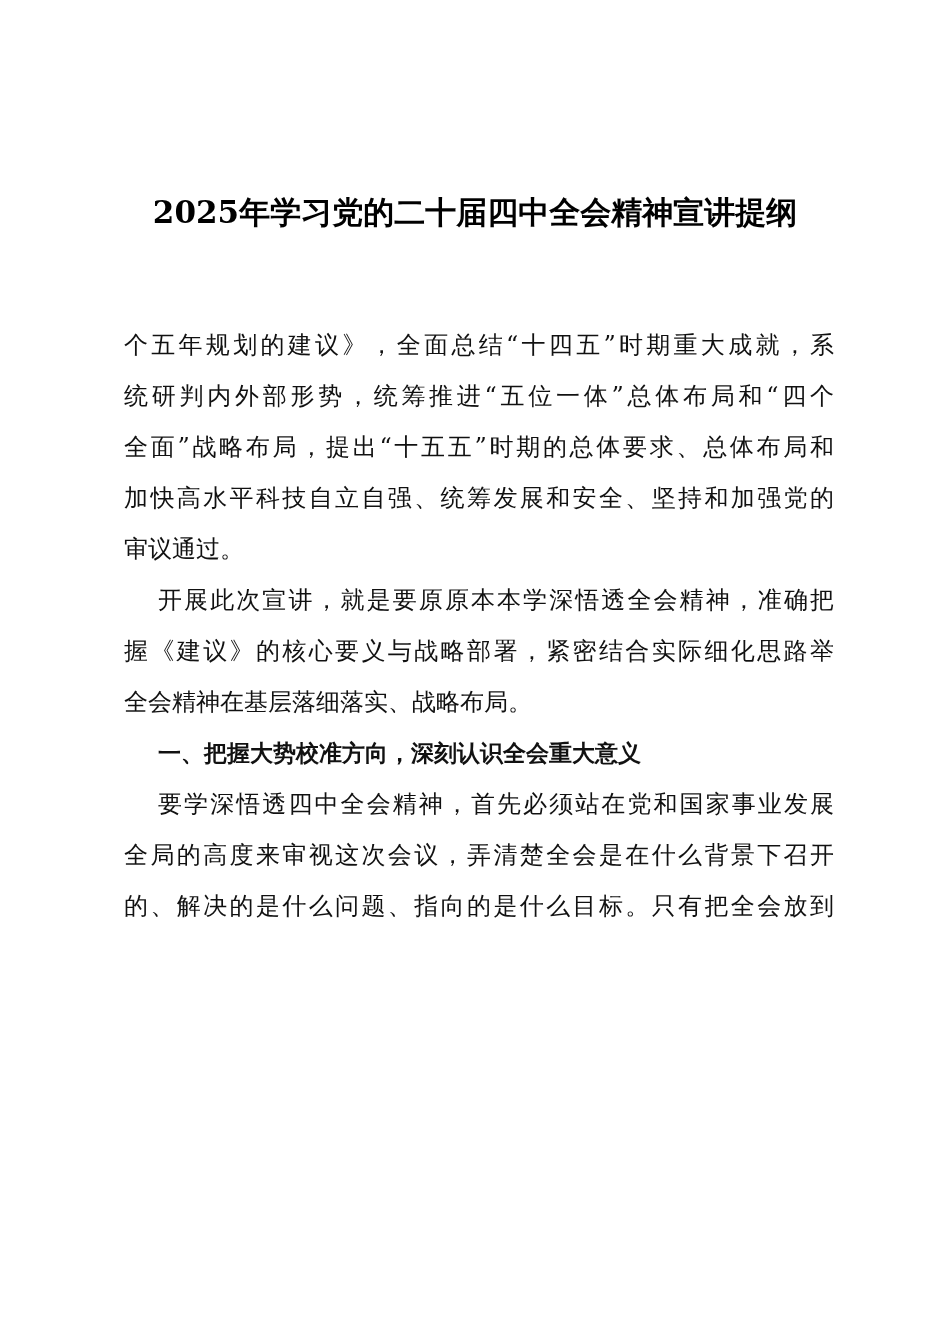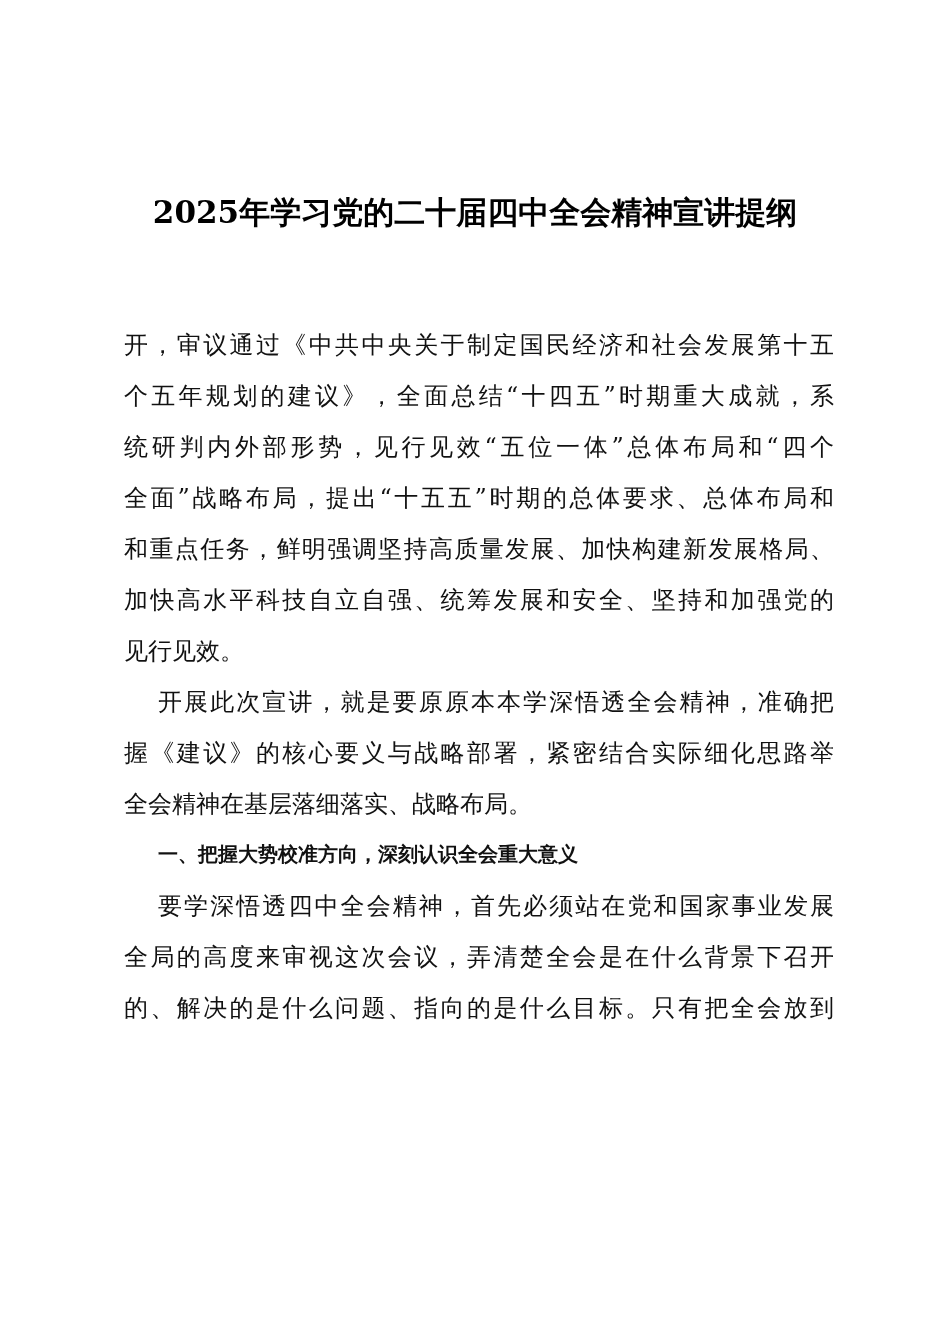--- a/index.html
+++ b/index.html
@@ -12,40 +12,38 @@
   }
   .body {
     position: absolute; left: 124px; top: 320px; width: 710px;
     font-family: "DejaVu Serif", "Liberation Serif", serif;
     font-size: 24px; color: #111; line-height: 51px;
   }
   .line { display: block; white-space: nowrap; height: 51px; text-align: justify; text-align-last: justify; }
   .line.last { text-align-last: left; }
   .line.indent { padding-left: 34px; }
   .heading {
-    font-family: Liberation Mono, monospace; font-weight: bold; font-size: 20px;
+    font-family: Liberation Serif, serif; font-weight: bold; font-size: 23px;
     padding-left: 34px; text-align-last: left;
   }
 </style>
 </head>
 <body>
 
 <div class="page">
   <div class="title">2025年学习党的二十届四中全会精神宣讲提纲</div>
 
   <div class="body">
 
     <div>
-      <span class="line">开，审议通过《中共中央关于制定国民经济和社会发展第十五</span>
       <span class="line">个五年规划的建议》，全面总结“十四五”时期重大成就，系</span>
-      <span class="line">统研判内外部形势，见行见效“五位一体”总体布局和“四个</span>
+      <span class="line">统研判内外部形势，统筹推进“五位一体”总体布局和“四个</span>
       <span class="line">全面”战略布局，提出“十五五”时期的总体要求、总体布局和</span>
-      <span class="line">和重点任务，鲜明强调坚持高质量发展、加快构建新发展格局、</span>
       <span class="line">加快高水平科技自立自强、统筹发展和安全、坚持和加强党的</span>
-      <span class="line last">见行见效。</span>
+      <span class="line last">审议通过。</span>
     </div>
 
     <div>
       <span class="line indent">开展此次宣讲，就是要原原本本学深悟透全会精神，准确把</span>
       <span class="line">握《建议》的核心要义与战略部署，紧密结合实际细化思路举</span>
       <span class="line last">全会精神在基层落细落实、战略布局。</span>
     </div>
 
     <div>
       <span class="line heading">一、把握大势校准方向，深刻认识全会重大意义</span>

